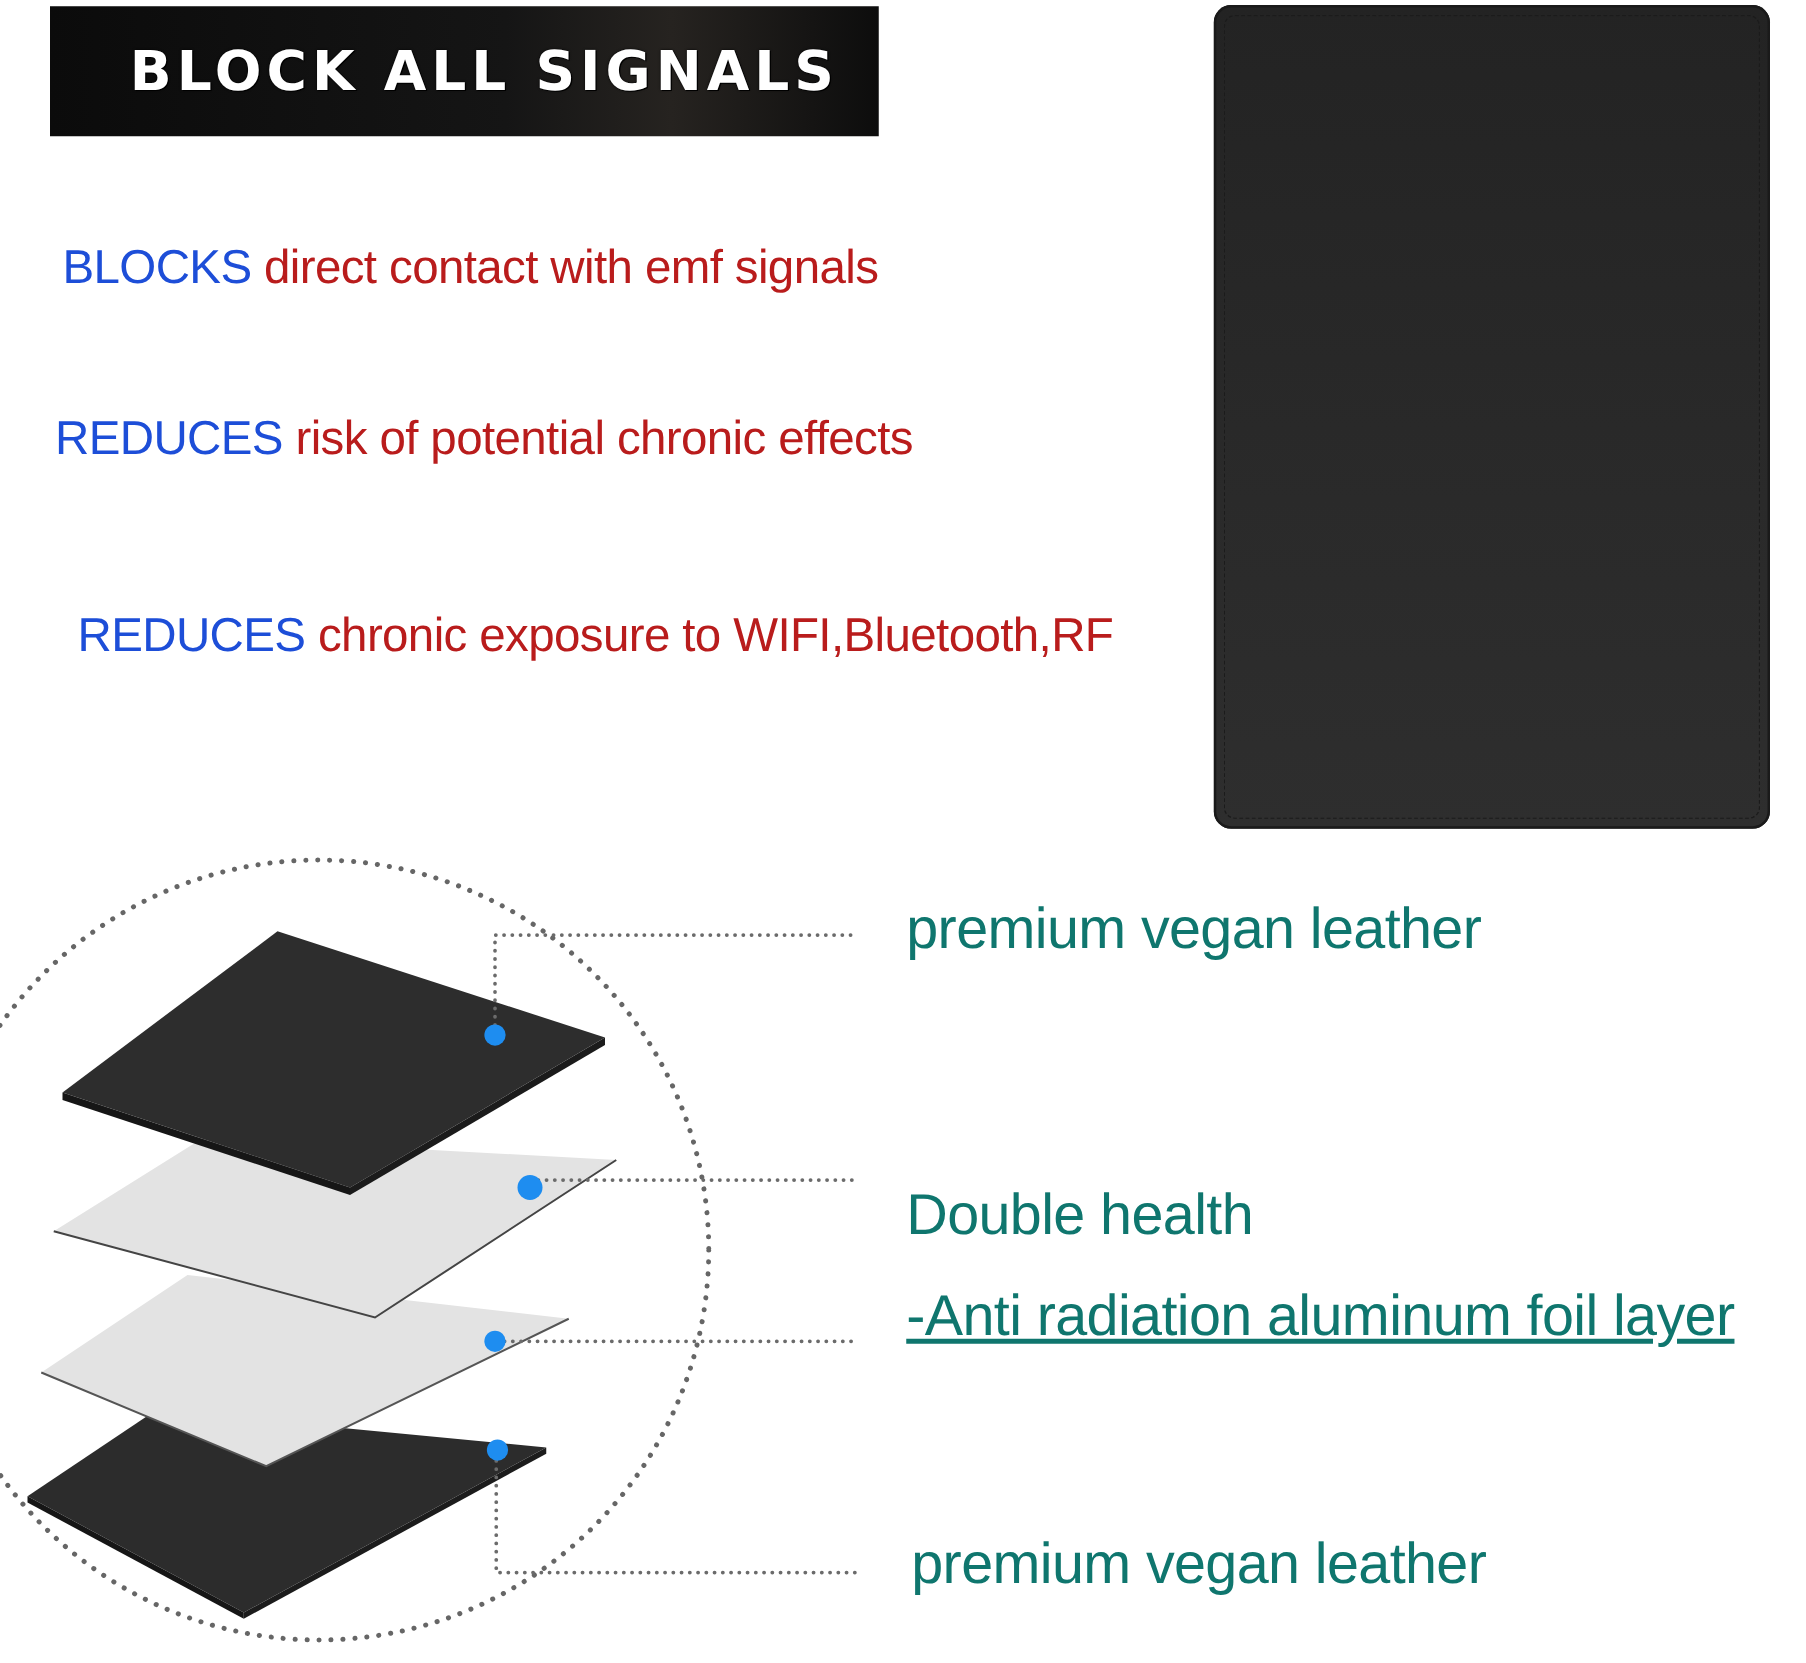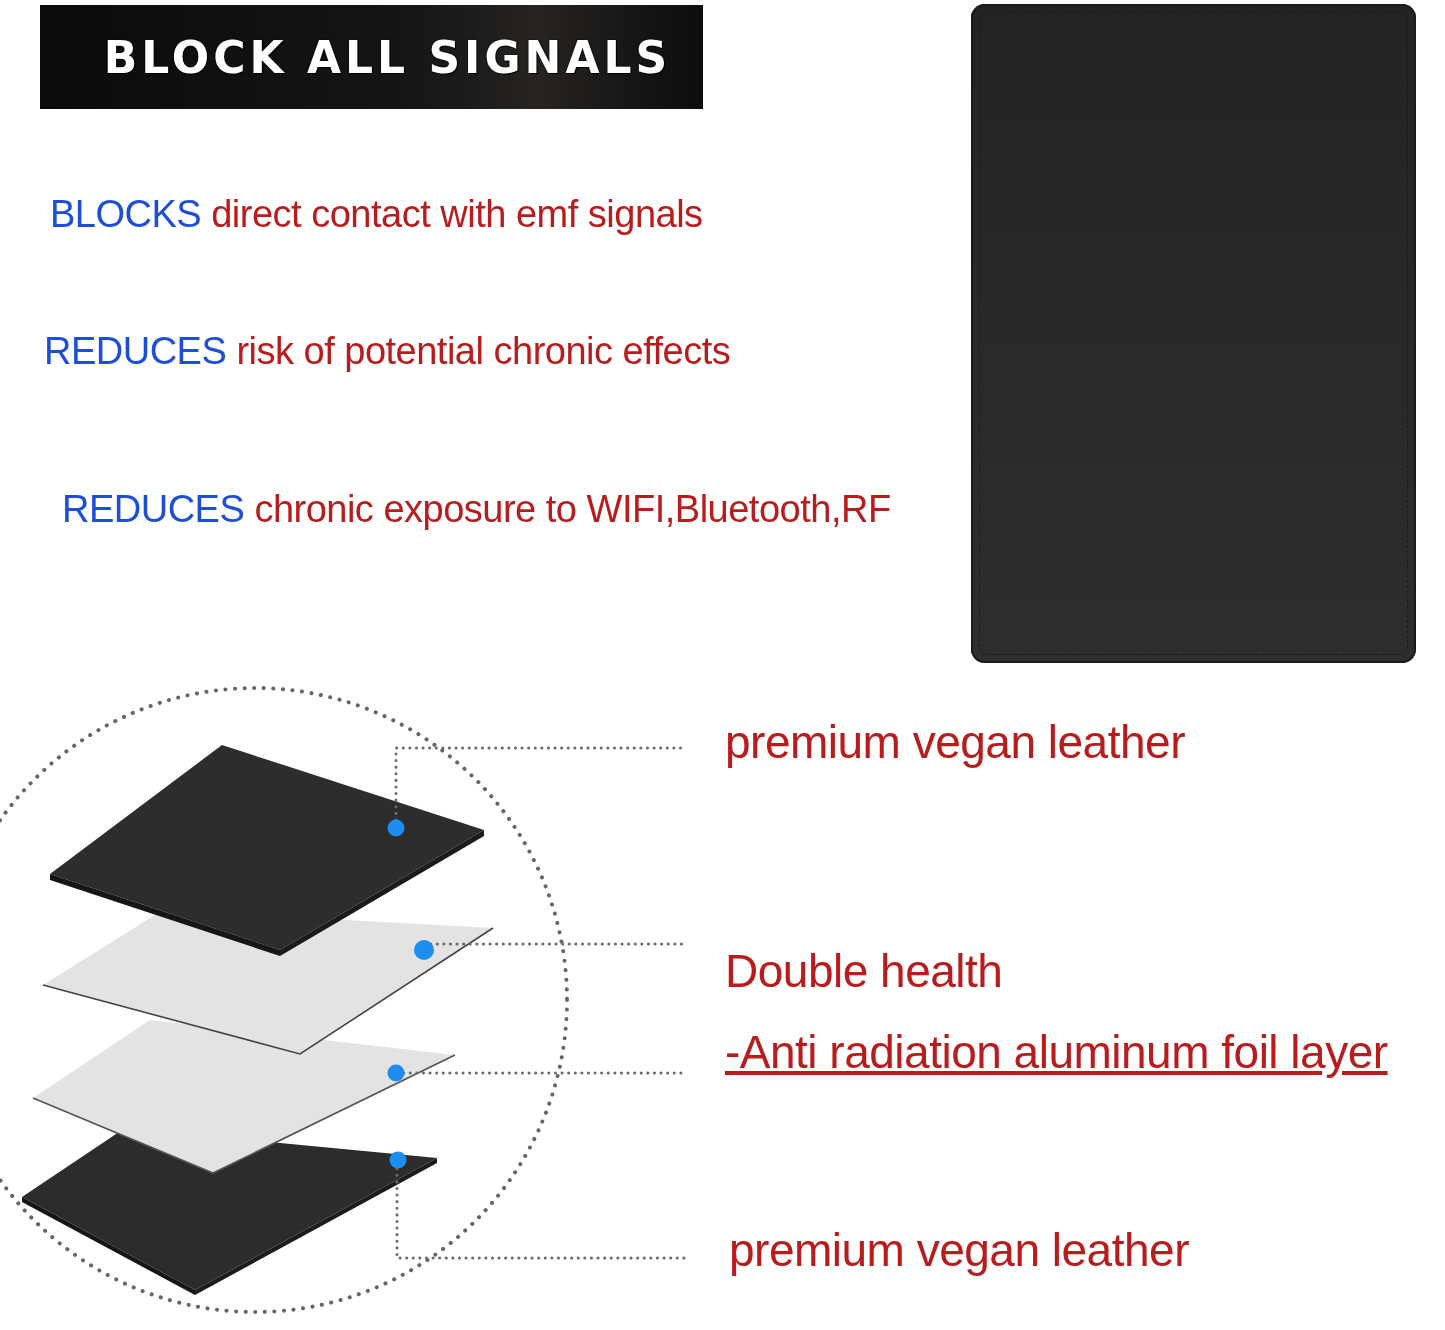--- a/index.html
+++ b/index.html
@@ -29,21 +29,21 @@
     background: linear-gradient(180deg, #232323 0%, #2a2a2a 60%, #2e2e2e 100%);
     border-radius: 14px; box-shadow: inset 0 0 0 2px #1a1a1a;
   }
   .pad-stitch {
     position: absolute; left: 8px; top: 8px; right: 8px; bottom: 8px;
     border: 1px dashed #1b1b1b; border-radius: 9px;
   }
 
   .diagram { position: absolute; left: 0; top: 680px; width: 720px; height: 650px; }
 
-  .label { position: absolute; font-size: 46px; color: #b91c1c; white-space: nowrap; letter-spacing: -0.5px; }
+  .label { position: absolute; font-size: 46px; color: #0f766e; white-space: nowrap; letter-spacing: -0.5px; }
   .l1 { left: 725px; top: 715px; }
   .l2 { left: 725px; top: 944px; }
   .l3 { left: 725px; top: 1025px; text-decoration: underline; }
   .l4 { left: 729px; top: 1223px; }
 </style>
 </head>
 <body>
 
 <div class="banner">
   <span class="banner-text">BLOCK ALL SIGNALS</span>

